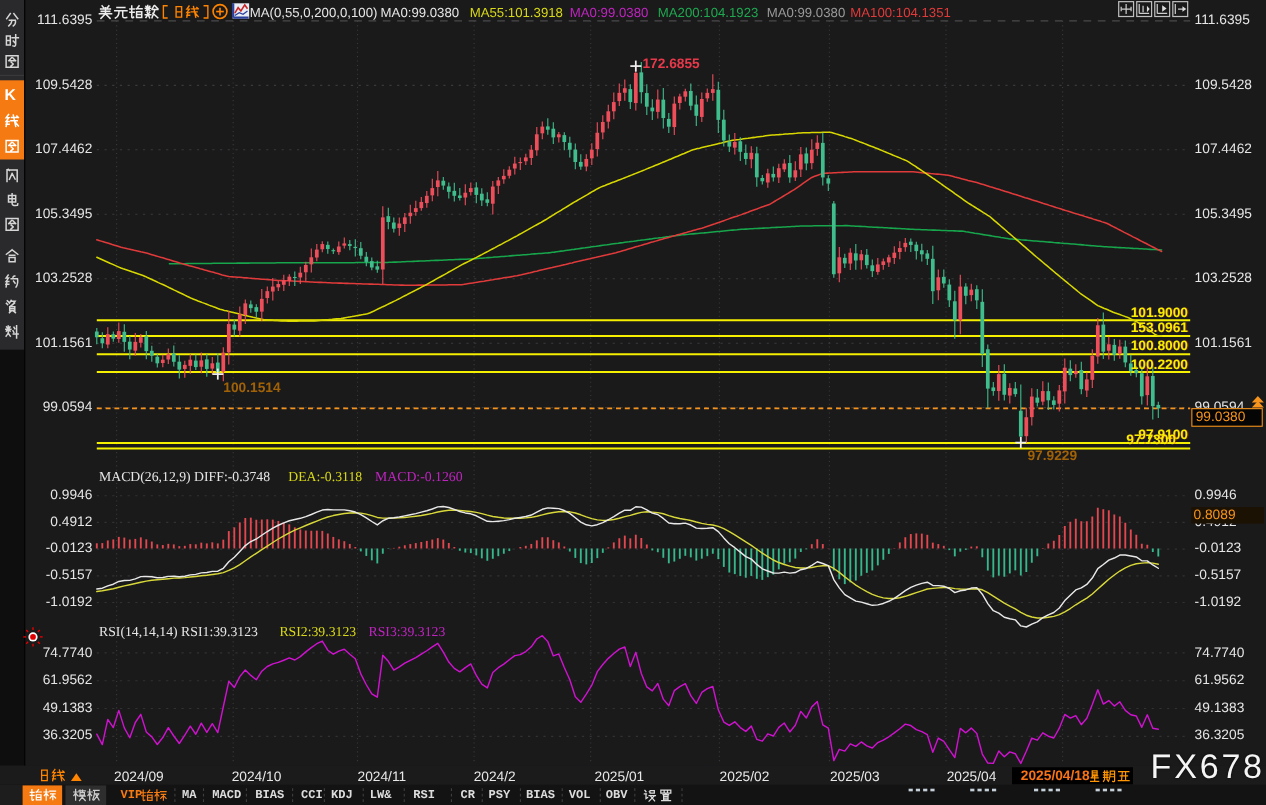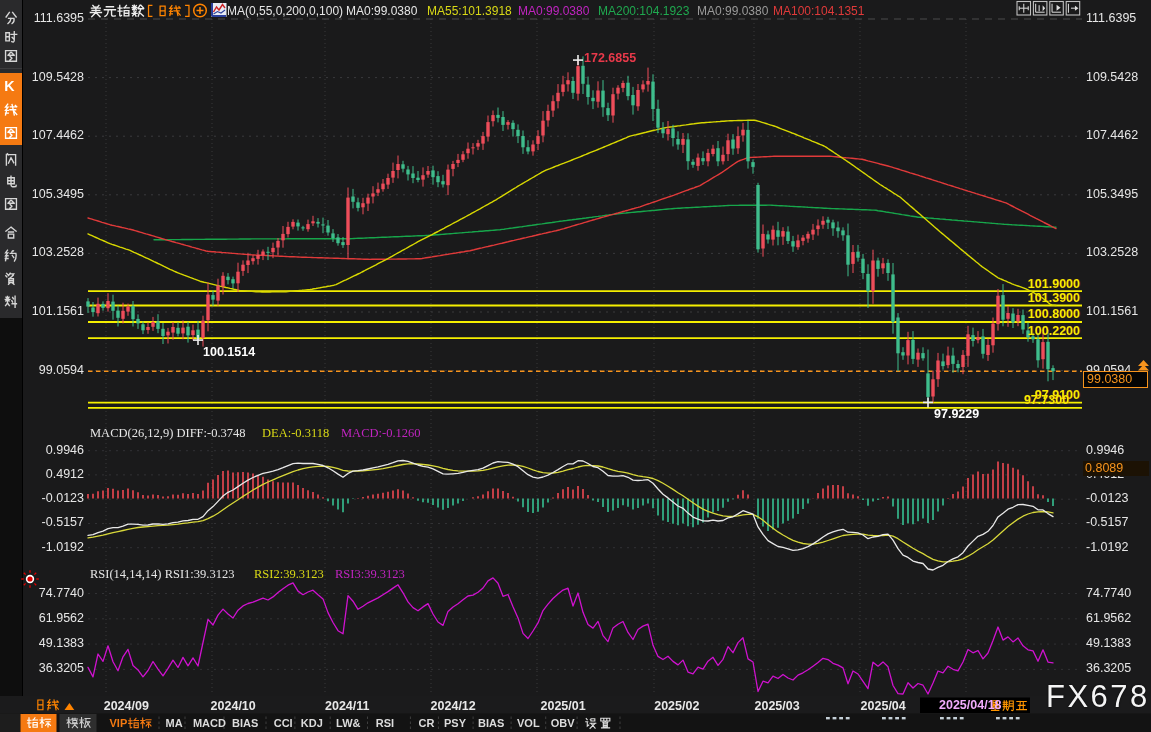--- a/index.html
+++ b/index.html
@@ -2,30 +2,30 @@
 <html><head><meta charset="utf-8"><style>
 * { margin:0; padding:0; box-sizing:border-box; }
 html,body { width:1151px; height:732px; background:#1a1a1b; overflow:hidden;
   font-family:"Liberation Sans", sans-serif; }
 #page { position:relative; width:1151px; height:732px; }
 svg.base { position:absolute; left:0; top:0; }
 .lbl { position:absolute; font-size:12.5px; color:#e6e6e6; white-space:nowrap; line-height:19px; }
 .axl { position:absolute; text-align:right; }
 .yel { color:#f5ef00; font-weight:bold; font-size:12.5px; text-shadow:1px 0 0 rgba(220,40,40,0.4); line-height:14px; }
 .red { color:#e8394a; }
-.grn { color:#ffffff; }
+.grn { color:#a16207; }
 .b { font-weight:bold; }
 .top { font-size:12px; line-height:17px; color:#e6e6e6;text-align:center; }
 .hdr { font-size:12.5px; line-height:15px; color:#e6e6e6;font-family:Liberation Serif, serif; }
-.dt { font-weight:bold; font-size:12.5px; color:#e8e8e8; line-height:14px; }
-.tbi { font-size:11px; color:#dcdcdc; line-height:13px; letter-spacing:0; font-weight:bold; }
+.dt { font-weight:normal; font-size:12.5px; color:#e8e8e8; line-height:14px; }
+.tbi { font-size:11px; color:#dcdcdc; line-height:13px; letter-spacing:0; font-weight:bold;font-family:Liberation Mono, monospace; }
 .pbox { position:absolute; width:65px; height:17px; border:1px solid #f7941d; background:#050505;
   color:#f7941d; font-size:12.5px; line-height:15px; padding-left:3px; }
 .mbox { position:absolute; width:66px; height:15px; background:#1c1204; color:#f7941d; font-size:12.5px; line-height:15px; padding-left:2px; }
-.dbox { position:absolute; width:110px; height:15.5px; color:#f0abfc; font-size:12.5px; font-weight:bold; line-height:15px; padding-left:19px; }
+.dbox { position:absolute; width:110px; height:15.5px; color:#f97316; font-size:12.5px; font-weight:bold; line-height:15px; padding-left:8px; }
 .wm { position:absolute; left:1022px; top:679px; font-size:31px; color:#f5f5f5; letter-spacing:2.5px; font-weight:normal;
   text-shadow:0 0 2px rgba(0,0,0,0.8);margin-left:24px; }
 </style></head>
 <body>
 <div id="page">
 <svg class="base" width="1151" height="732" viewBox="0 0 1151 732">
       <line x1="106" y1="19" x2="106" y2="694" stroke="#39393b" stroke-width="1" stroke-dasharray="1,3"></line>
       <line x1="212" y1="19" x2="212" y2="694" stroke="#39393b" stroke-width="1" stroke-dasharray="1,3"></line>
       <line x1="325" y1="19" x2="325" y2="694" stroke="#39393b" stroke-width="1" stroke-dasharray="1,3"></line>
       <line x1="431" y1="19" x2="431" y2="694" stroke="#39393b" stroke-width="1" stroke-dasharray="1,3"></line>
@@ -865,21 +865,21 @@
     <div class="lbl" style="left:1086px;top:538px">-1.0192</div>
     <div class="lbl axl" style="right:1067px;top:584px">74.7740</div>
     <div class="lbl" style="left:1086px;top:584px">74.7740</div>
     <div class="lbl axl" style="right:1067px;top:609px">61.9562</div>
     <div class="lbl" style="left:1086px;top:609px">61.9562</div>
     <div class="lbl axl" style="right:1067px;top:634px">49.1383</div>
     <div class="lbl" style="left:1086px;top:634px">49.1383</div>
     <div class="lbl axl" style="right:1067px;top:659px">36.3205</div>
     <div class="lbl" style="left:1086px;top:659px">36.3205</div>
     <div class="lbl yel" style="left:1013px;top:277px;width:67px;text-align:right">101.9000</div>
-    <div class="lbl yel" style="left:1013px;top:291px;width:67px;text-align:right">101.3900</div>
+    <div class="lbl yel" style="left:1013px;top:291px;width:67px;text-align:right">153.0961</div>
     <div class="lbl yel" style="left:1013px;top:307px;width:67px;text-align:right">100.8000</div>
     <div class="lbl yel" style="left:1013px;top:324px;width:67px;text-align:right">100.2200</div>
     <div class="lbl yel" style="left:1013px;top:388px;width:67px;text-align:right">97.9100</div>
     <div class="lbl yel" style="left:1013px;top:393px;width:67px;text-align:center">97.7300</div>
     <div class="pbox" style="left:1083px;top:371px">99.0380</div>
     <div class="mbox" style="left:1083px;top:460.5px">0.8089</div>
     <div class="lbl red b" style="left:584px;top:49px">172.6855</div>
     <div class="lbl grn b" style="left:203px;top:343px">100.1514</div>
     <div class="lbl grn b" style="left:934px;top:405px">97.9229</div>
     <div class="lbl top" style="left:227px;top:3px">MA(0,55,0,200,0,100)</div>
@@ -891,21 +891,21 @@
     <div class="lbl top" style="left:773px;top:3px;color:#e03a3a">MA100:104.1351</div>
     <div class="lbl hdr" style="left:90px;top:426px">MACD(26,12,9) DIFF:-0.3748</div>
     <div class="lbl hdr" style="left:262px;top:426px;color:#d9d916">DEA:-0.3118</div>
     <div class="lbl hdr" style="left:341px;top:426px;color:#c024c0">MACD:-0.1260</div>
     <div class="lbl hdr" style="left:90px;top:567px">RSI(14,14,14) RSI1:39.3123</div>
     <div class="lbl hdr" style="left:254px;top:567px;color:#d9d916">RSI2:39.3123</div>
     <div class="lbl hdr" style="left:335px;top:567px;color:#c024c0">RSI3:39.3123</div>
     <div class="lbl dt" style="left:103.7px;top:698.5px">2024/09</div>
     <div class="lbl dt" style="left:210.6px;top:698.5px">2024/10</div>
     <div class="lbl dt" style="left:325px;top:698.5px">2024/11</div>
-    <div class="lbl dt" style="left:430.6px;top:698.5px">2024/12</div>
+    <div class="lbl dt" style="left:430.6px;top:698.5px">2024/2</div>
     <div class="lbl dt" style="left:540.5px;top:698.5px">2025/01</div>
     <div class="lbl dt" style="left:654.2px;top:698.5px">2025/02</div>
     <div class="lbl dt" style="left:754.5px;top:698.5px">2025/03</div>
     <div class="lbl dt" style="left:860.6px;top:698.5px">2025/04</div>
     <div class="dbox" style="left:920px;top:697.5px">2025/04/18</div>
     <div class="lbl tbi" style="left:165.5px;top:717px">MA</div>
     <div class="lbl tbi" style="left:192.9px;top:717px">MACD</div>
     <div class="lbl tbi" style="left:232px;top:717px">BIAS</div>
     <div class="lbl tbi" style="left:273.7px;top:717px">CCI</div>
     <div class="lbl tbi" style="left:300.8px;top:717px">KDJ</div>

